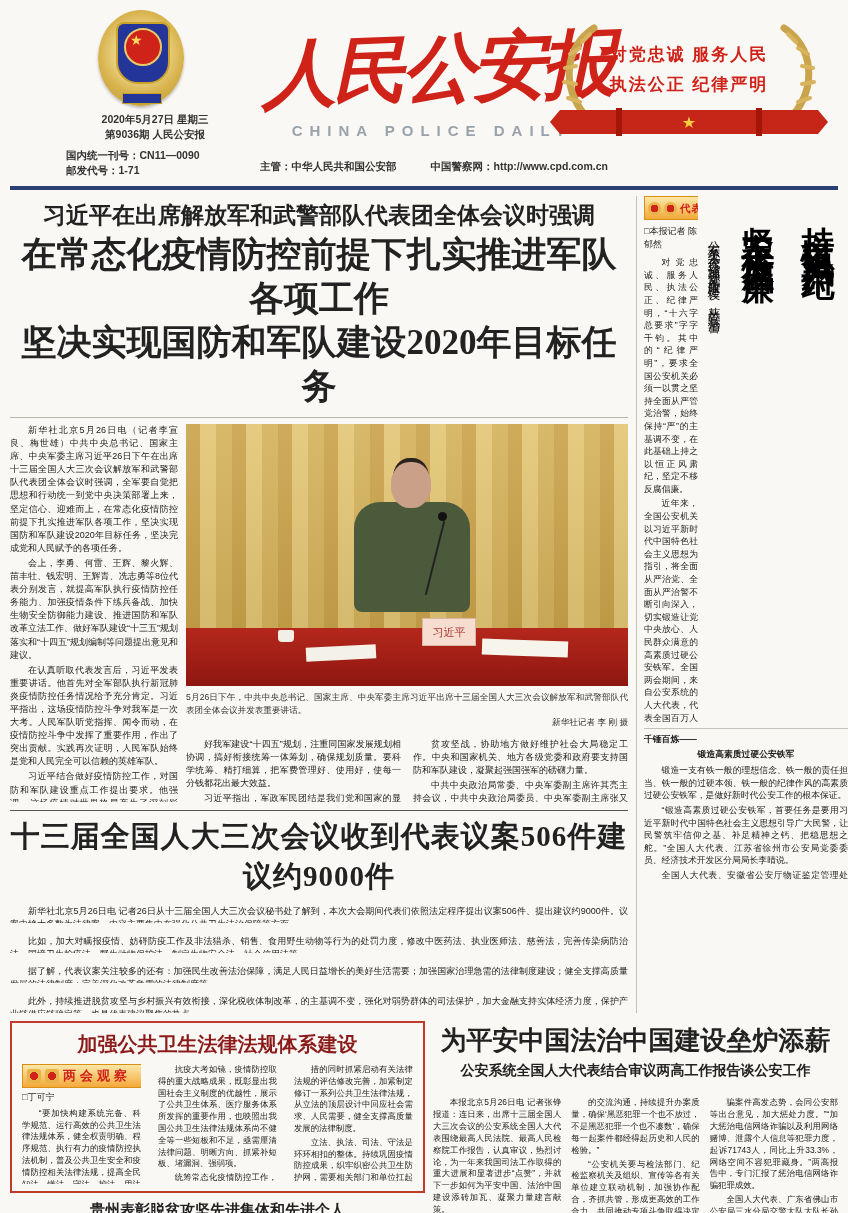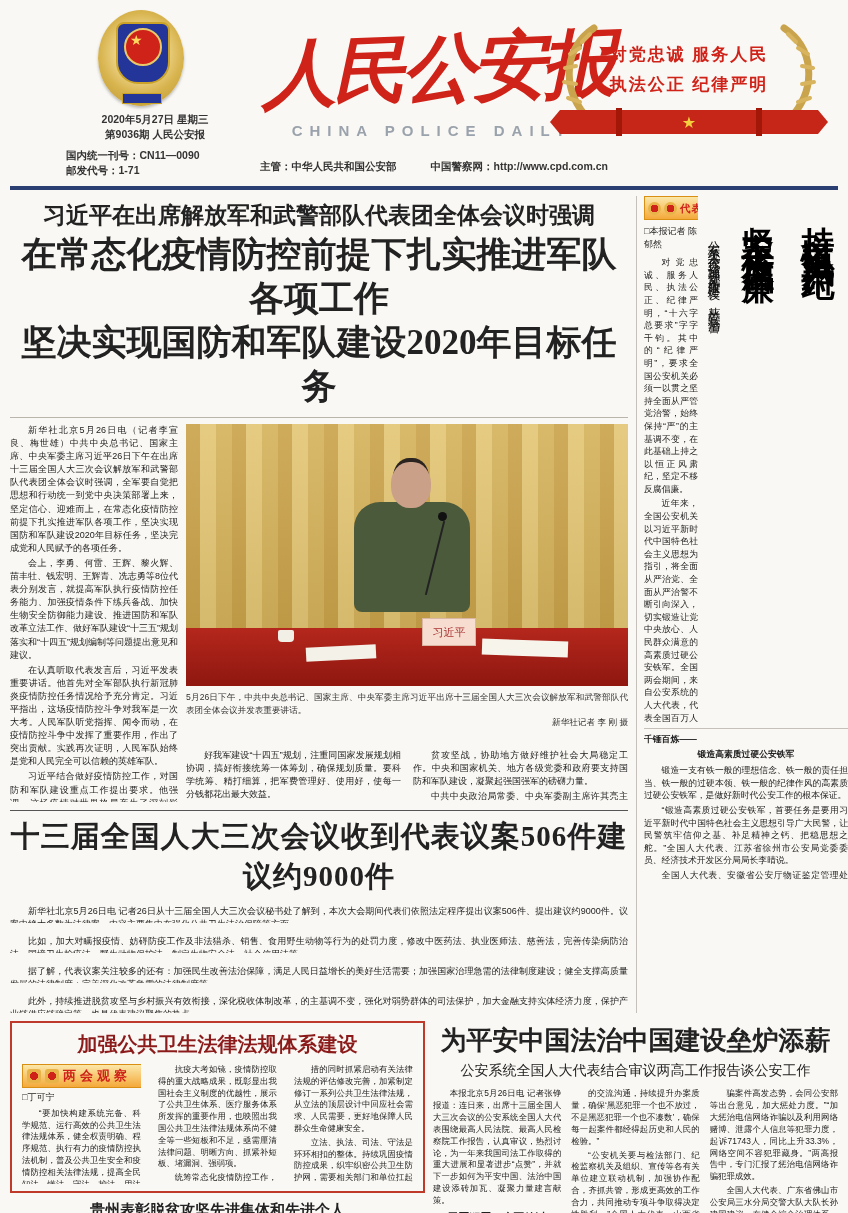--- a/index.html
+++ b/index.html
@@ -44,21 +44,21 @@
   .photo .torso{position:absolute;left:168px;top:78px;width:116px;height:110px;background:#4c5a3c;border-radius:26px 26px 8px 8px;}
   .photo .mic{position:absolute;left:248px;top:96px;width:2px;height:76px;background:#222;transform:rotate(14deg);}
   .photo .micball{position:absolute;left:252px;top:88px;width:9px;height:9px;border-radius:50%;background:#111;}
   .photo .table{position:absolute;left:0;bottom:0;width:100%;height:58px;background:linear-gradient(180deg,#b5271c,#8e1710);}
   .photo .paper1{position:absolute;left:120px;bottom:26px;width:70px;height:14px;background:#f4f1e8;transform:rotate(-3deg);}
   .photo .paper2{position:absolute;left:296px;bottom:30px;width:86px;height:16px;background:#f7f4ec;transform:rotate(2deg);}
   .photo .cup{position:absolute;left:92px;bottom:44px;width:16px;height:12px;background:#f2efe6;border-radius:2px 2px 4px 4px;}
   .photo .plate{position:absolute;left:236px;bottom:40px;width:52px;height:26px;background:#f6ddcf;border:1px solid #d9b7a4;display:flex;align-items:center;justify-content:center;font-size:11px;color:#a33;}
   .caption{font-size:8.6px;line-height:12.5px;color:#333;margin-top:5px;text-align:justify;}
   .caption .credit{display:block;text-align:right;text-indent:0;}
-  .leadbtm{display:flex;gap:12px;margin-top:20px;height:66px;overflow:hidden;}
+  .leadbtm{display:flex;gap:12px;margin-top:9px;height:66px;overflow:hidden;}
   .leadbtm>div{flex:1;font-size:9px;line-height:13.1px;overflow:hidden;}
 
   
   .npc{border-top:1px solid #555;margin-top:8px;padding-top:4px;}
   .npc .h{text-align:center;font-size:29px;font-weight:900;letter-spacing:1px;margin:2px 0 8px;}
   .npc .cols{display:flex;gap:12px;height:108px;overflow:hidden;flex-direction:column;}
   .npc .cols>div{flex:1;font-size:9px;line-height:13px;overflow:hidden;}
 
   
   .sb-top{display:flex;height:528px;overflow:hidden;}
@@ -85,21 +85,21 @@
   .box .cols>div{flex:1;font-size:8.4px;line-height:11.8px;overflow:hidden;}
   .badge2{width:150px;height:24px;background:linear-gradient(180deg,#fbe7a8,#f4a93b);border:1px solid #d98f14;display:flex;align-items:center;gap:4px;padding:0 4px;box-sizing:border-box;margin-bottom:4px;}
   .badge2 .ic{width:14px;height:14px;border-radius:3px;background:radial-gradient(circle,#cf2219 0 40%,#e8b44a 41% 100%);flex:none;}
   .badge2 .bt{color:#cf2219;font-weight:900;font-size:13px;letter-spacing:4px;white-space:nowrap;}
   .box .by{font-size:9px;margin:2px 0 4px;text-indent:0;}
 
   .gz{margin-top:8px;}
   .gz .k{text-align:center;font-size:15px;font-weight:bold;margin-bottom:2px;}
 
   .pa .h{text-align:center;font-size:26px;font-weight:900;margin:2px 0 4px;}
-  .pa .s{text-align:center;font-size:14px;font-weight:normal;margin-bottom:8px;}
+  .pa .s{text-align:center;font-size:14px;font-weight:bold;margin-bottom:17px;}
   .pa .cols{display:flex;gap:10px;height:258px;overflow:hidden;}
   .pa .cols>div{flex:1;font-size:8.4px;line-height:11.9px;overflow:hidden;}
   .pa h4{font-size:11px;text-align:center;margin:5px 0 4px;font-weight:900;}
 </style>
 </head>
 <body>
 
 <div class="page">
 
   <div class="hdr">
@@ -267,21 +267,21 @@
             <p class="by">□丁可宁</p>
             <div>
                 <p>“要加快构建系统完备、科学规范、运行高效的公共卫生法律法规体系，健全权责明确、程序规范、执行有力的疫情防控执法机制，普及公共卫生安全和疫情防控相关法律法规，提高全民知法、懂法、守法、护法、用法意识和公共卫生风险防控意识。”5月24日，习近平总书记参加湖北代表团审议时强调。</p>
               </div>
           </div>
           <div>
               <p>抗疫大考如镜，疫情防控取得的重大战略成果，既彰显出我国社会主义制度的优越性，展示了公共卫生体系、医疗服务体系所发挥的重要作用，也映照出我国公共卫生法律法规体系尚不健全等一些短板和不足，亟需厘清法律问题、明晰方向、抓紧补短板、堵漏洞、强弱项。</p>
               <p>统筹常态化疫情防控工作，既要立足当前，也要着眼长远。全面加强和完善公共卫生法律法规体系建设，是强化公共卫生法治保障的必然要求，是夯实制度基础的必要举措。积极落实防控举</p>
             </div>
           <div>
-              <p>措的同时抓紧启动有关法律法规的评估修改完善，加紧制定修订一系列公共卫生法律法规，从立法的顶层设计中回应社会需求、人民需要，更好地保障人民群众生命健康安全。</p>
+              <p>措的同时抓紧启动有关法律法规的评估修改完善，加紧制定修订一系列公共卫生法律法规，从立法的顶层设计中回应社会需求、人民需要，健全支撑高质量发展的法律制度。</p>
               <p>立法、执法、司法、守法是环环相扣的整体。持续巩固疫情防控成果，织牢织密公共卫生防护网，需要相关部门和单位扛起责任担当，增强协调联动，始终把人民群众生命安全和身体健康摆在第一位，努力打造符合实际的公共卫生监测预警系统，建立完备的公共卫生应急保障体系，健全规范有力的疫情防控执法机制；需要从每个人、每个家庭做起，完善公共卫生设施，倡导文明健康的生活方式……唯有如此，才能以良好状态融入生活，增强全社会、全链条防范公共卫生风险的能力。</p>
             </div>
         </div>
       </div>
 
       <div class="gz">
         <div class="k serif">贵州表彰脱贫攻坚先进集体和先进个人</div>
 
       </div>
     </div>

